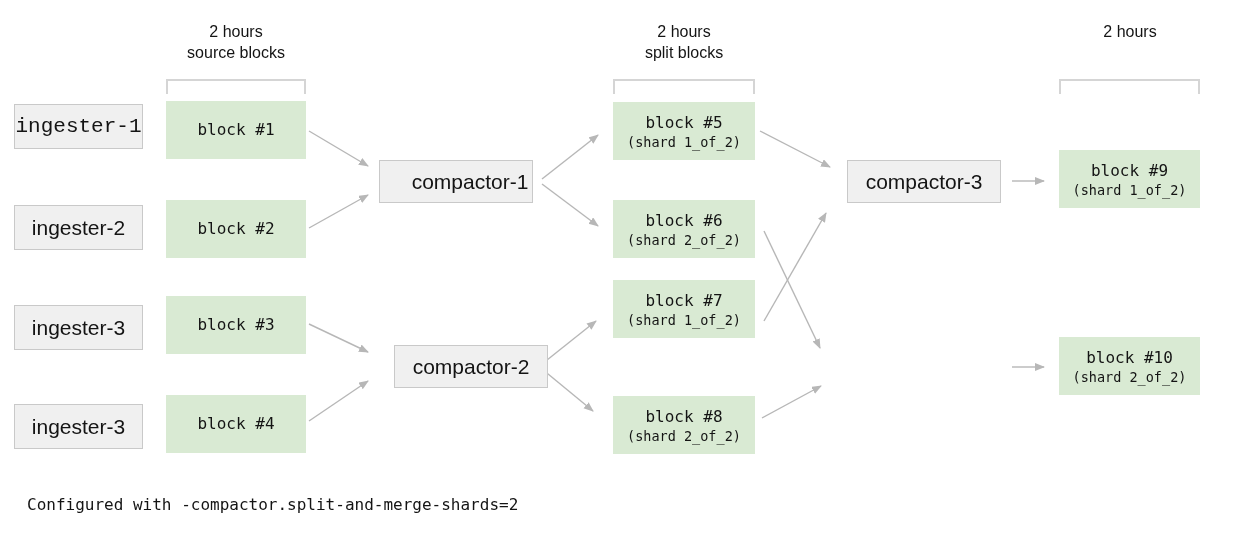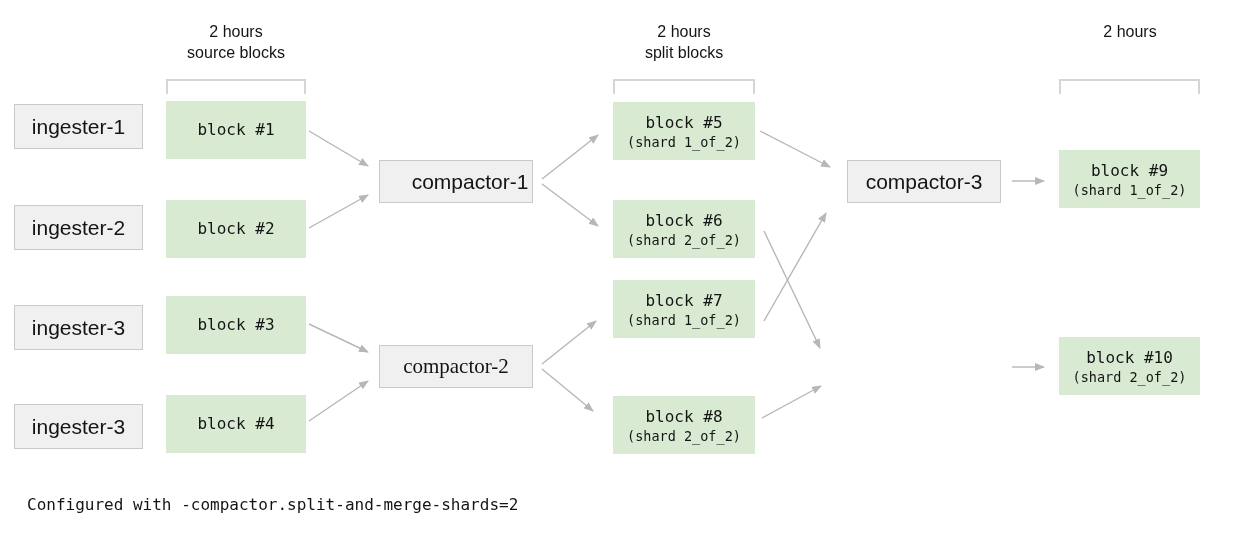--- a/index.html
+++ b/index.html
@@ -100,37 +100,37 @@
     <div>split blocks</div>
   </div>
   <div class="hdr" style="left:1040px; top:21px; width:180px;">
     <div>2 hours</div>
   </div>
 
   <div class="bracket" style="left:166px; top:79px; width:140px;"></div>
   <div class="bracket" style="left:613px; top:79px; width:142px;"></div>
   <div class="bracket" style="left:1059px; top:79px; width:141px;"></div>
 
-  <div class="node" style="left:14px; top:104px; width:129px; height:45px;">
+  <div class="node" style="left:14px; top:104px; width:129px; height:45px;font-family:Liberation Mono, monospace;">
     <span>ingester-1</span>
   </div>
   <div class="node" style="left:14px; top:205px; width:129px; height:45px;">
     <span>ingester-2</span>
   </div>
   <div class="node" style="left:14px; top:305px; width:129px; height:45px;">
     <span>ingester-3</span>
   </div>
   <div class="node" style="left:14px; top:404px; width:129px; height:45px;">
     <span>ingester-3</span>
   </div>
 
   <div class="node" style="left:379px; top:160px; width:154px; height:43px;padding-left:28px;">
     <span>compactor-1</span>
   </div>
-  <div class="node" style="left:379px; top:345px; width:154px; height:43px;font-family:Liberation Serif, serif;">
+  <div class="node" style="left:394px; top:345px; width:154px; height:43px;">
     <span>compactor-2</span>
   </div>
   <div class="node" style="left:847px; top:160px; width:154px; height:43px;">
     <span>compactor-3</span>
   </div>
 
   <div class="block" style="left:166px; top:101px; width:140px; height:58px;">
     <div class="block-label">block #1</div>
   </div>
   <div class="block" style="left:166px; top:200px; width:140px; height:58px;">

